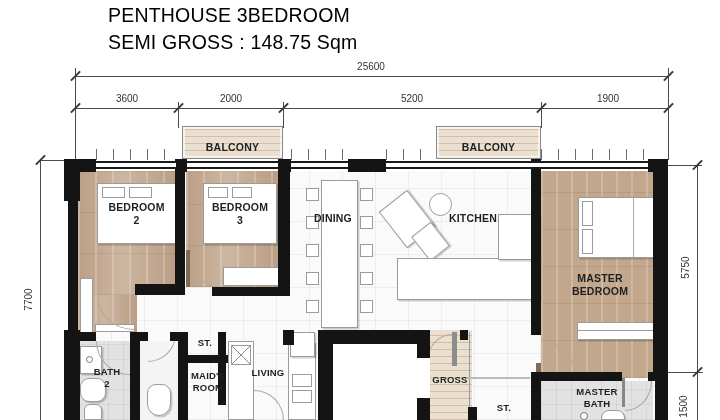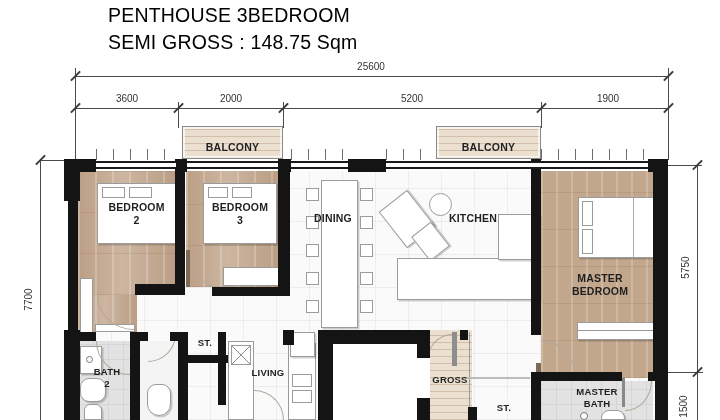--- a/index.html
+++ b/index.html
@@ -210,19 +210,21 @@
 2</div>
   <div class="abs rlabel" style="left:203px;top:201px;width:74px;">BEDROOM
 3</div>
   <div class="abs rlabel" style="left:303px;top:212px;width:60px;">DINING</div>
   <div class="abs rlabel" style="left:443px;top:212px;width:60px;">KITCHEN</div>
   <div class="abs rlabel" style="left:556px;top:272px;width:88px;">MASTER
 BEDROOM</div>
   <div class="abs rlabel sm" style="left:84px;top:366px;width:46px;">BATH
 2</div>
   <div class="abs rlabel sm" style="left:186px;top:337px;width:38px;">ST.</div>
+  <div class="abs rlabel sm" style="left:180px;top:370px;width:56px;">MAID'S
+ROOM</div>
   <div class="abs rlabel sm" style="left:240px;top:367px;width:56px;">LIVING</div>
   <div class="abs rlabel sm" style="left:426px;top:374px;width:48px;">GROSS</div>
   <div class="abs rlabel sm" style="left:487px;top:402px;width:34px;">ST.</div>
   <div class="abs rlabel sm" style="left:570px;top:386px;width:54px;">MASTER
 BATH</div>
 
 </div>
 
 </body></html>

